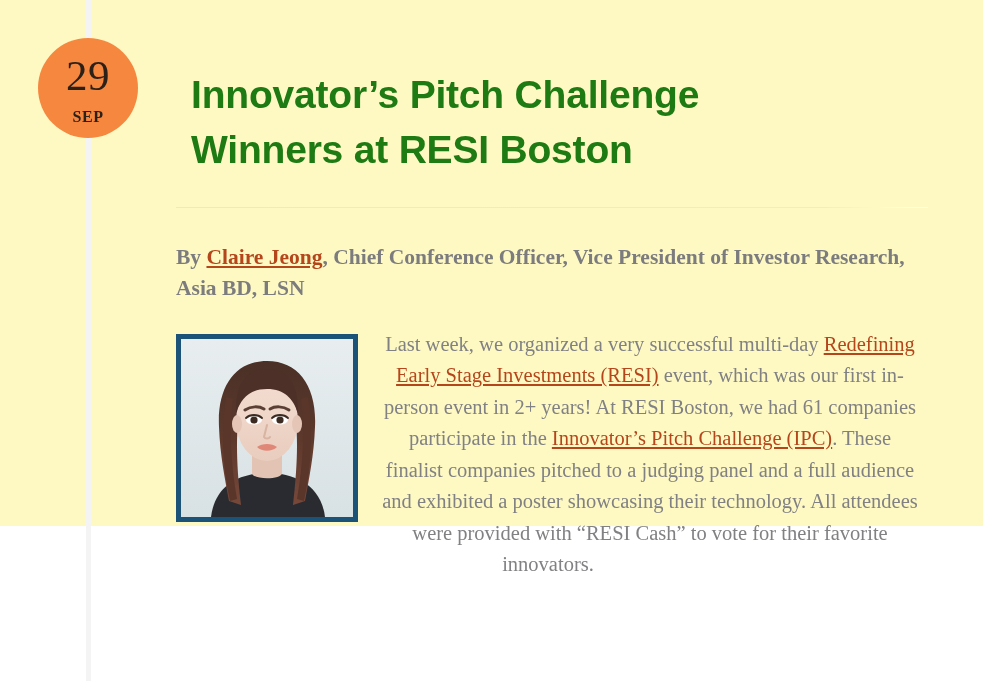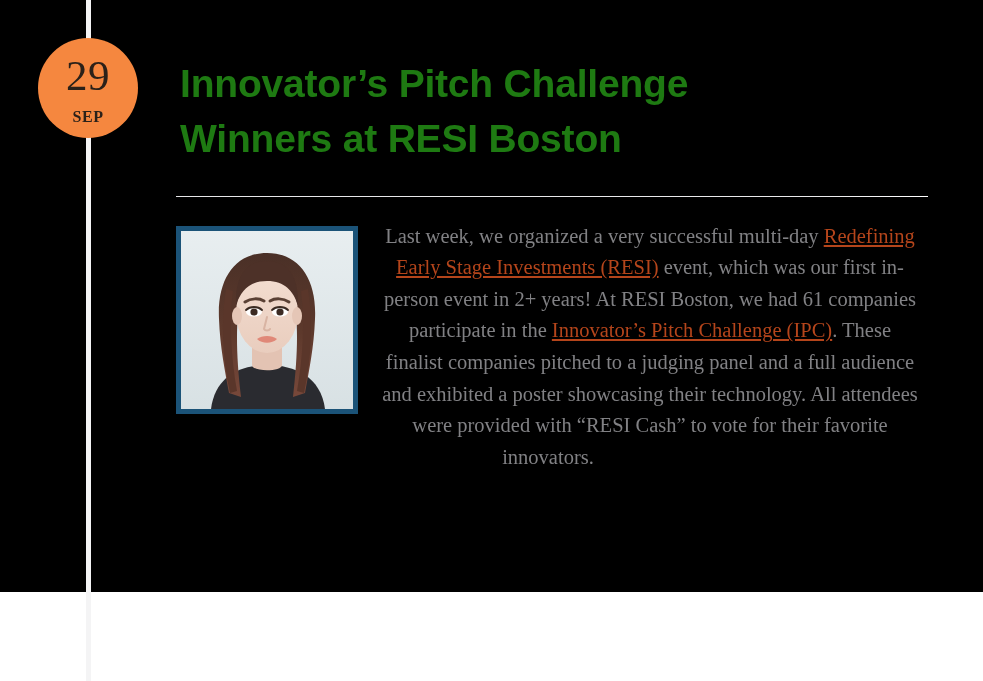--- a/index.html
+++ b/index.html
@@ -12,22 +12,22 @@
     width: 983px;
     height: 681px;
     overflow: hidden;
     font-family: "Liberation Serif", "DejaVu Serif", serif;
     -webkit-font-smoothing: antialiased;
   }
 
   #page {
     position: relative;
     width: 983px;
-    height: 592px;
-    background: #000000;
+    height: 526px;
+    background: #fef9c3;
   }
 
   
   .timeline-rail {
     position: absolute;
     left: 86px;
     top: 0;
     width: 5px;
     height: 681px;
     background: #f4f4f5;
@@ -67,21 +67,21 @@
 
   
   .article {
     position: absolute;
     left: 176px;
     top: 0;
     width: 750px;
   }
 
   .post-title {
-    margin: 4px;
+    margin: 15px;
     padding-top: 52px;
     font-family: "Liberation Sans", "DejaVu Sans", sans-serif;
     font-weight: bold;
     font-size: 39px;
     line-height: 1.42;
     color: #1e7a12;
     letter-spacing: -0.2px;
     width: 640px;
   }
 
@@ -146,20 +146,21 @@
     <span class="date-day">29</span>
     <span class="date-month">SEP</span>
   </div>
 
   <div class="article">
 
     <h1 class="post-title">Innovator’s Pitch Challenge Winners at RESI Boston</h1>
 
     <div class="title-rule"></div>
 
+    <p class="byline"><span>By </span><a href="#">Claire Jeong</a><span>, Chief Conference Officer, Vice President of Investor Research, Asia BD, LSN</span></p>
 
     <div class="post-body">
 
       <div class="author-photo">
         <svg viewBox="0 0 172 178" preserveAspectRatio="xMidYMid slice">
           <defs>
             <linearGradient id="bgGrad" x1="0" y1="0" x2="0" y2="1">
               <stop offset="0%" stop-color="#e8eef0"></stop>
               <stop offset="100%" stop-color="#d8e1e4"></stop>
             </linearGradient>

